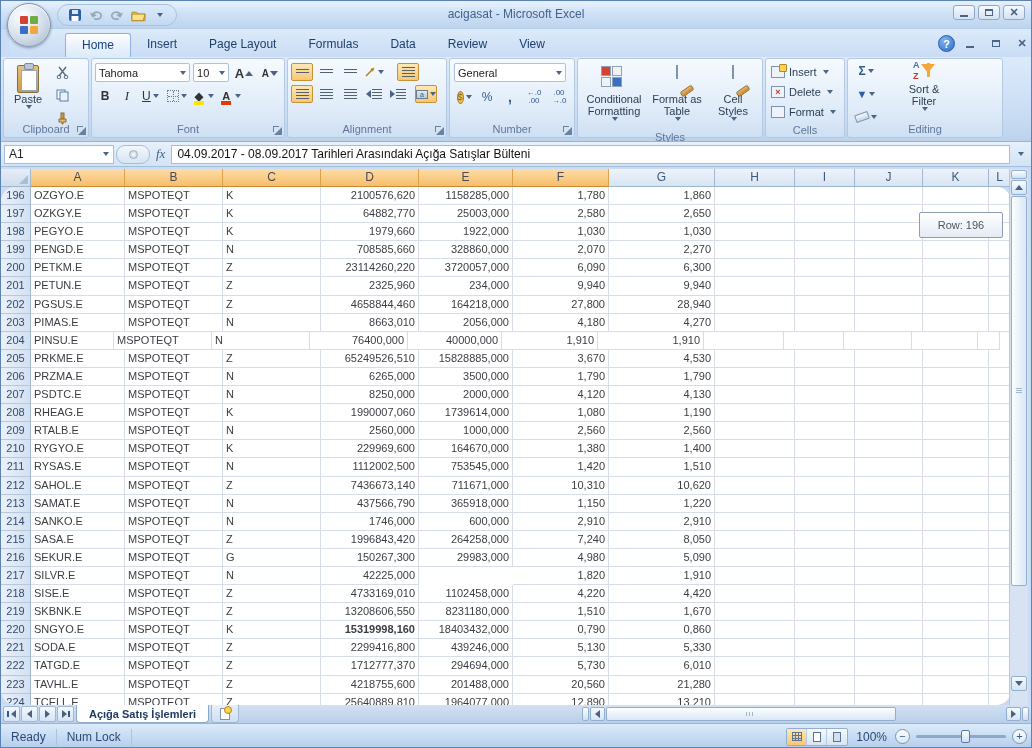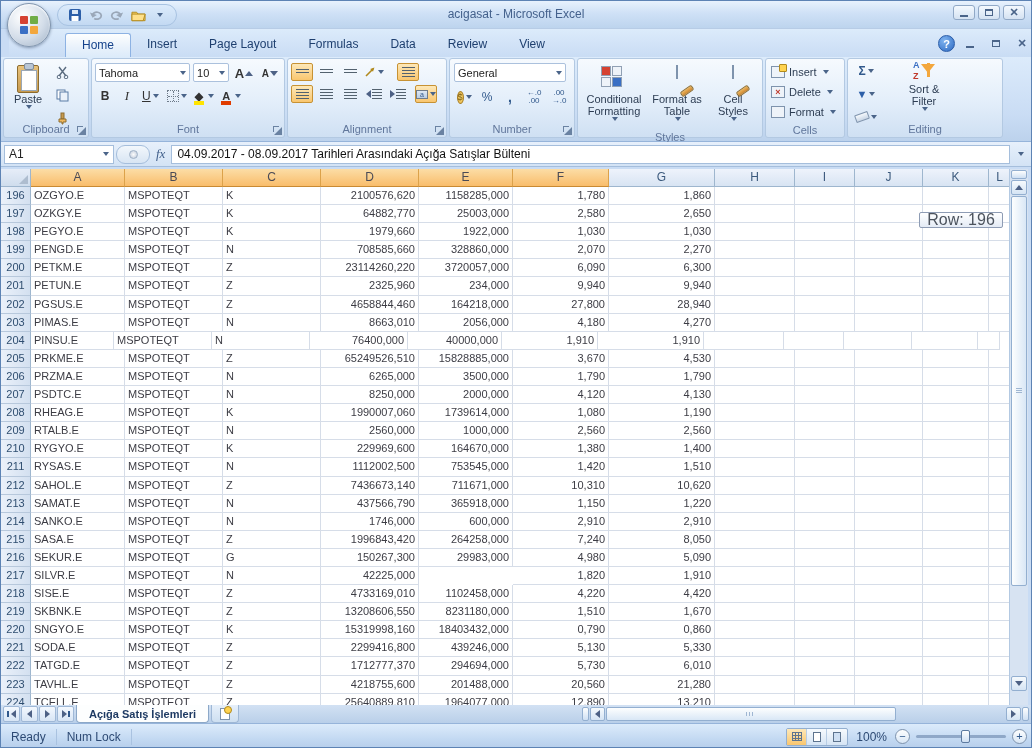--- a/index.html
+++ b/index.html
@@ -127,29 +127,29 @@
   .fexpand{width:16px;height:19px;display:flex;align-items:center;justify-content:center;}
   
   .colheads{position:absolute;left:0;top:168px;display:flex;height:18px;}
   .corner{width:30px;height:18px;background:linear-gradient(#e6edf8,#cfdded);border-right:1px solid #9eb6ce;
     border-bottom:1px solid #9eb6ce;position:relative;}
   .corner::after{content:"";position:absolute;right:2px;bottom:2px;width:0;height:0;
     border-left:9px solid transparent;border-bottom:9px solid #aebdcf;}
   .colhead{height:18px;line-height:17px;text-align:center;font-size:12px;color:#3c5a7d;
     background:linear-gradient(#eef3fb,#d8e4f3);border-right:1px solid #9eb6ce;border-bottom:1px solid #9eb6ce;}
   .colhead.hl{background:linear-gradient(#fcdda6,#f9bd6b);border-right:1px solid #dcA24a;border-bottom:1px solid #c98a33;color:#4a4a55;}
-  .gridrows{position:absolute;left:0;top:186px;width:1010px;height:518px;overflow:hidden;background:#fff;}
+  .gridrows{position:absolute;left:0;top:186px;width:1010px;height:518px;overflow:hidden;background:#fff;border-radius:15px;}
   .grow{display:flex;height:18.1px;}
   .rowhdr{width:30px;background:linear-gradient(to right,#ebf1fa,#d3e0f0);border-right:1px solid #9eb6ce;
     border-bottom:1px solid #b7c8dc;color:#2f4e70;font-size:11px;text-align:center;line-height:17px;}
   .gcell{border-right:1px solid #d6dde8;border-bottom:1px solid #d6dde8;font-size:11px;line-height:17px;
     padding:0 3px;background:#fff;color:#3c3c44;overflow:hidden;white-space:nowrap;}
   .gcell.num{text-align:right;}
-  .rowtip{position:absolute;left:918px;top:211px;width:84px;height:16px;background:linear-gradient(#ffffff,#e4ebf5);
-    border:1px solid #8e9cb4;border-radius:2px;font-size:16px;color:#4c5archive3d;color:#4c535d;display:flex;align-items:center;justify-content:center;z-index:20;text-align:center;}
+  .rowtip{position:absolute;left:918px;top:211px;width:84px;height:26px;background:linear-gradient(#ffffff,#e4ebf5);
+    border:1px solid #8e9cb4;border-radius:2px;font-size:11px;color:#4c5archive3d;color:#4c535d;display:flex;align-items:center;justify-content:center;z-index:20;text-align:center;}
   
   .vscroll{position:absolute;right:3px;top:168px;width:19px;height:536px;background:#d7e3f2;border-left:1px solid #b3c9e2;}
   .vs-split{height:9px;background:linear-gradient(#fdfefe,#cfe0f3);border:1px solid #93afd0;border-radius:2px;margin:1px;}
   .vs-arrow{height:15px;margin:1px;background:linear-gradient(#f6fafd,#d5e4f4);border:1px solid #93afd0;border-radius:2px;
     display:flex;align-items:center;justify-content:center;}
   .vs-thumb{height:390px;margin:1px;background:linear-gradient(to right,#fdfefe,#d9e7f6);border:1px solid #93afd0;border-radius:2px;position:relative;}
   .vs-thumb::after{content:"";position:absolute;left:4px;right:4px;top:50%;height:5px;margin-top:-3px;
     background:repeating-linear-gradient(#9fb6d2 0 1px,transparent 1px 2px);}
   .vs-track{height:88px;}
   .tri-up{width:0;height:0;border-left:4px solid transparent;border-right:4px solid transparent;border-bottom:5px solid #4d6185;}
@@ -921,21 +921,21 @@
         <div class="gcell" style="width: 60px;"></div>
         <div class="gcell" style="width: 68px;"></div>
         <div class="gcell" style="width: 66px;"></div>
         <div class="gcell" style="width: 22px;"></div>
       </div>
       <div class="grow">
         <div class="rowhdr">220</div>
         <div class="gcell" style="width: 94px;">SNGYO.E</div>
         <div class="gcell" style="width: 98px;">MSPOTEQT</div>
         <div class="gcell" style="width: 98px;">K</div>
-        <div class="gcell num" style="width: 98px;">15319998,160</div>
+        <div class="gcell num" style="width: 98px; font-weight: bold;">15319998,160</div>
         <div class="gcell num" style="width: 94px;">18403432,000</div>
         <div class="gcell num" style="width: 96px;">0,790</div>
         <div class="gcell num" style="width: 106px;">0,860</div>
         <div class="gcell" style="width: 80px;"></div>
         <div class="gcell" style="width: 60px;"></div>
         <div class="gcell" style="width: 68px;"></div>
         <div class="gcell" style="width: 66px;"></div>
         <div class="gcell" style="width: 22px;"></div>
       </div>
       <div class="grow">

